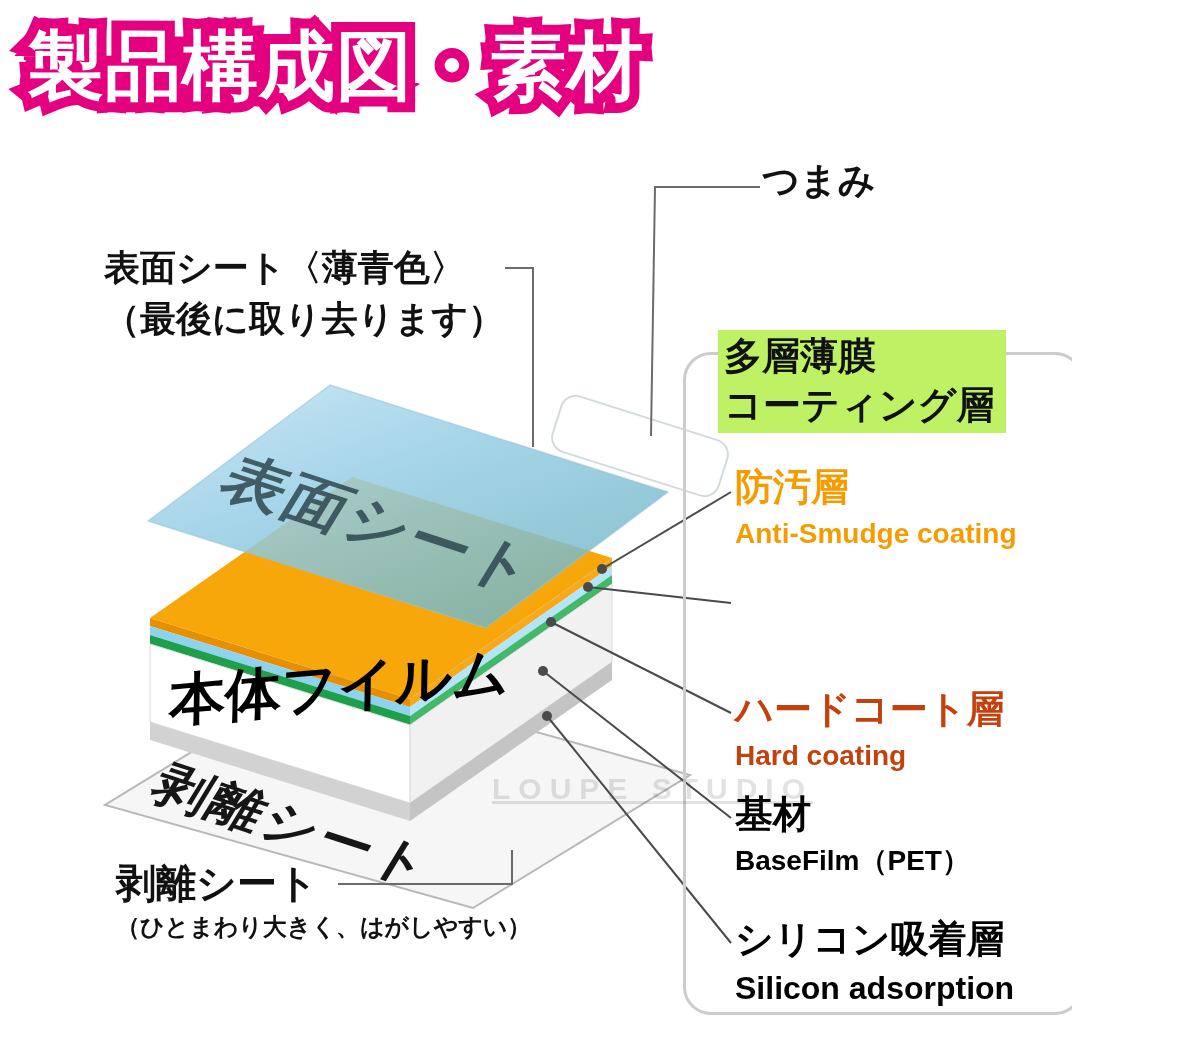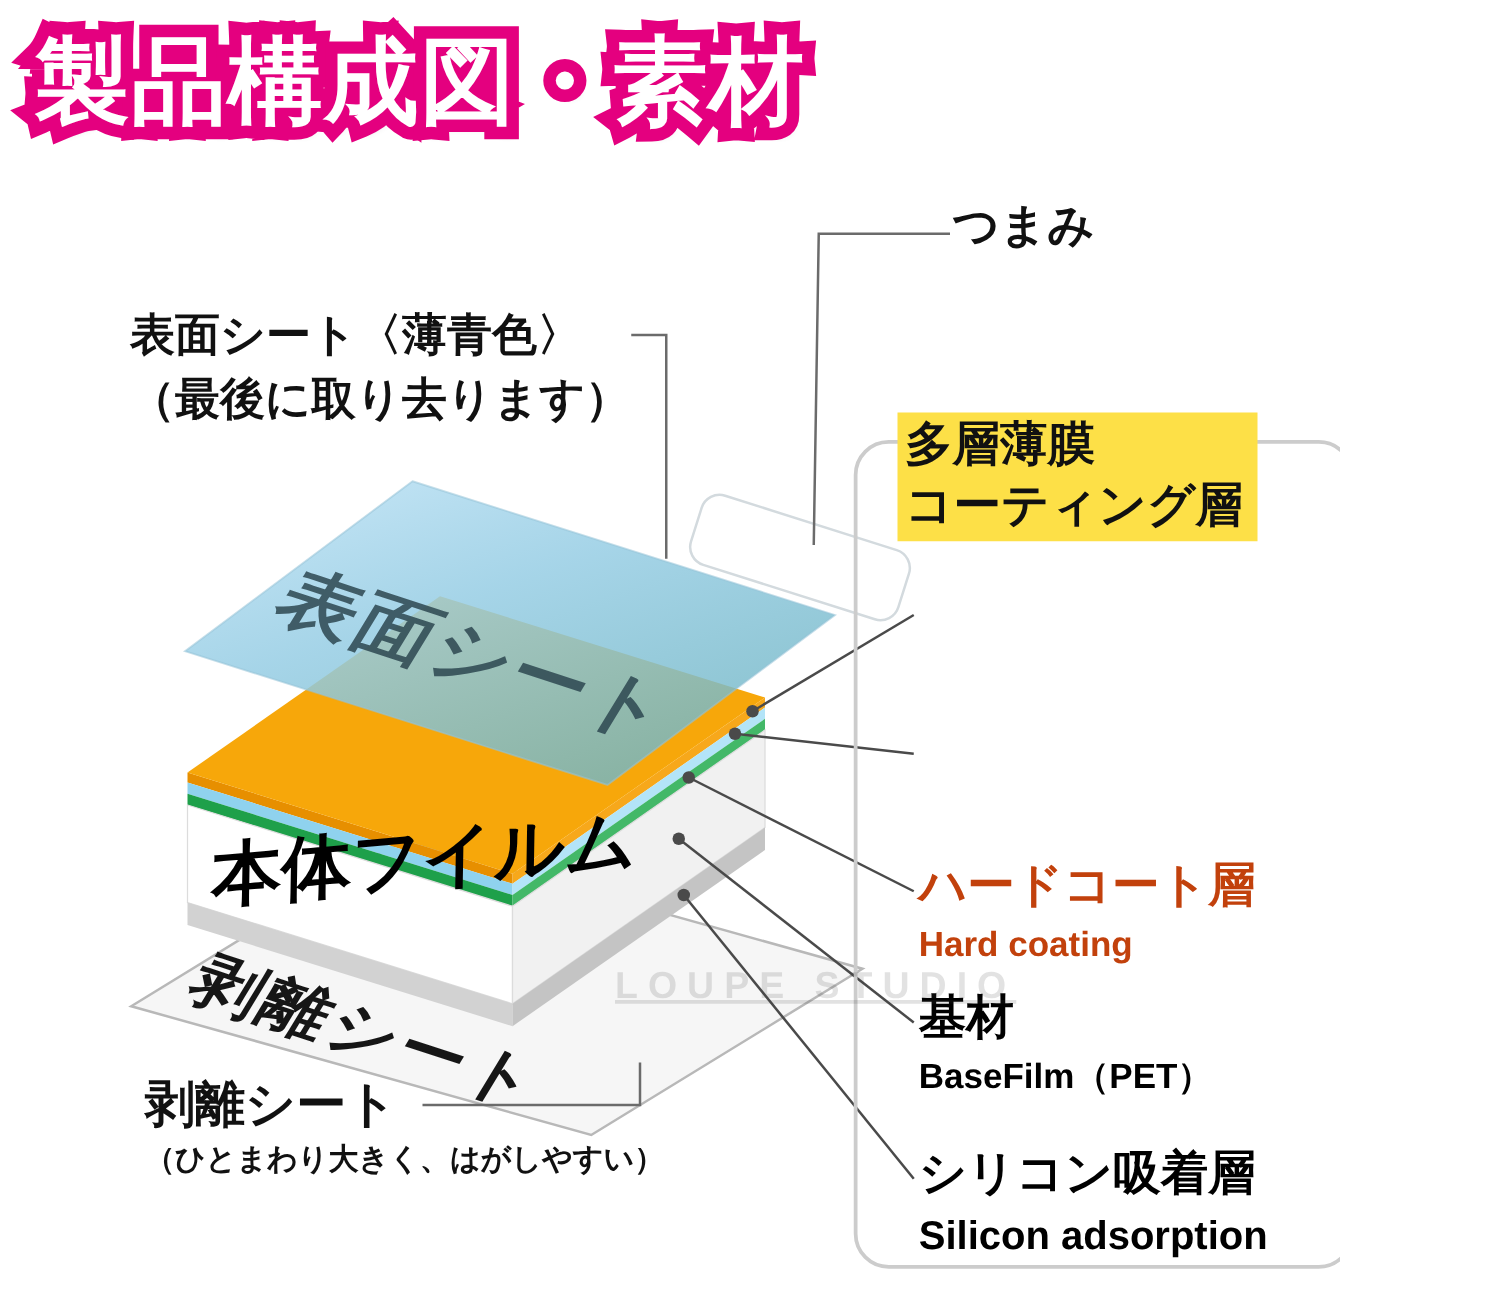--- a/index.html
+++ b/index.html
@@ -16,21 +16,21 @@
   .title .stroke { position:absolute; left:0; top:0; color:#e4007f;
                    -webkit-text-stroke:20px #e4007f;
                    text-shadow:4px 6px 6px rgba(90,90,90,0.45); }
   .title .fill { position:relative; color:#ffffff; }
 
   
   .lbl { position:absolute; z-index:3; color:#111; white-space:nowrap; }
   .jp-big { font-size:37px; font-weight:800;font-family:Liberation Mono, monospace; }
   .two-line { font-size:36px; font-weight:800; line-height:1.42; }
   .coating-group { left:718px; top:330px; font-size:38px; font-weight:800; line-height:1.3;
-                   background:#fde047; padding:2px 12px 2px 6px; }
+                   background:#bef264; padding:2px 12px 2px 6px; }
   .layer-block .jp { font-size:38px; font-weight:800; line-height:1.15; }
   .layer-block .en { font-size:28px; font-weight:700; line-height:1.3; margin-top:6px; }
   .c-orange { color:#f59c00; }
   .c-blue   { color:#1e9ed9; }
   .c-green  { color:#c2410c; }
   .c-black  { color:#000000; }
 
   .release-label .l1 { font-size:40px; font-weight:800; }
   .release-label .l2 { font-size:24px; font-weight:800; }
 
@@ -117,20 +117,24 @@
   <div class="lbl two-line" style="left:104px; top:242px;">
     <div>表面シート〈薄青色〉</div>
     <div>（最後に取り去ります）</div>
   </div>
 
   <div class="lbl coating-group">
     <div>多層薄膜</div>
     <div>コーティング層</div>
   </div>
 
+  <div class="lbl layer-block" style="left:735px; top:466px;">
+    <div class="jp c-orange">防汚層</div>
+    <div class="en c-orange">Anti-Smudge coating</div>
+  </div>
 
 
   <div class="lbl layer-block" style="left:735px; top:688px;">
     <div class="jp c-green">ハードコート層</div>
     <div class="en c-green">Hard coating</div>
   </div>
 
   <div class="lbl layer-block" style="left:735px; top:793px;">
     <div class="jp c-black">基材</div>
     <div class="en c-black">BaseFilm（PET）</div>

